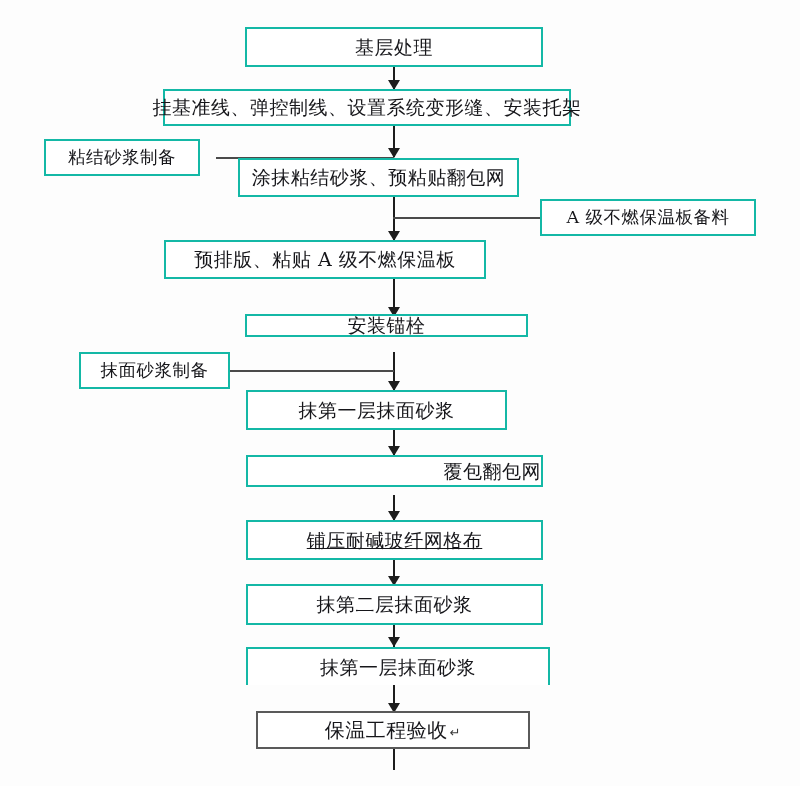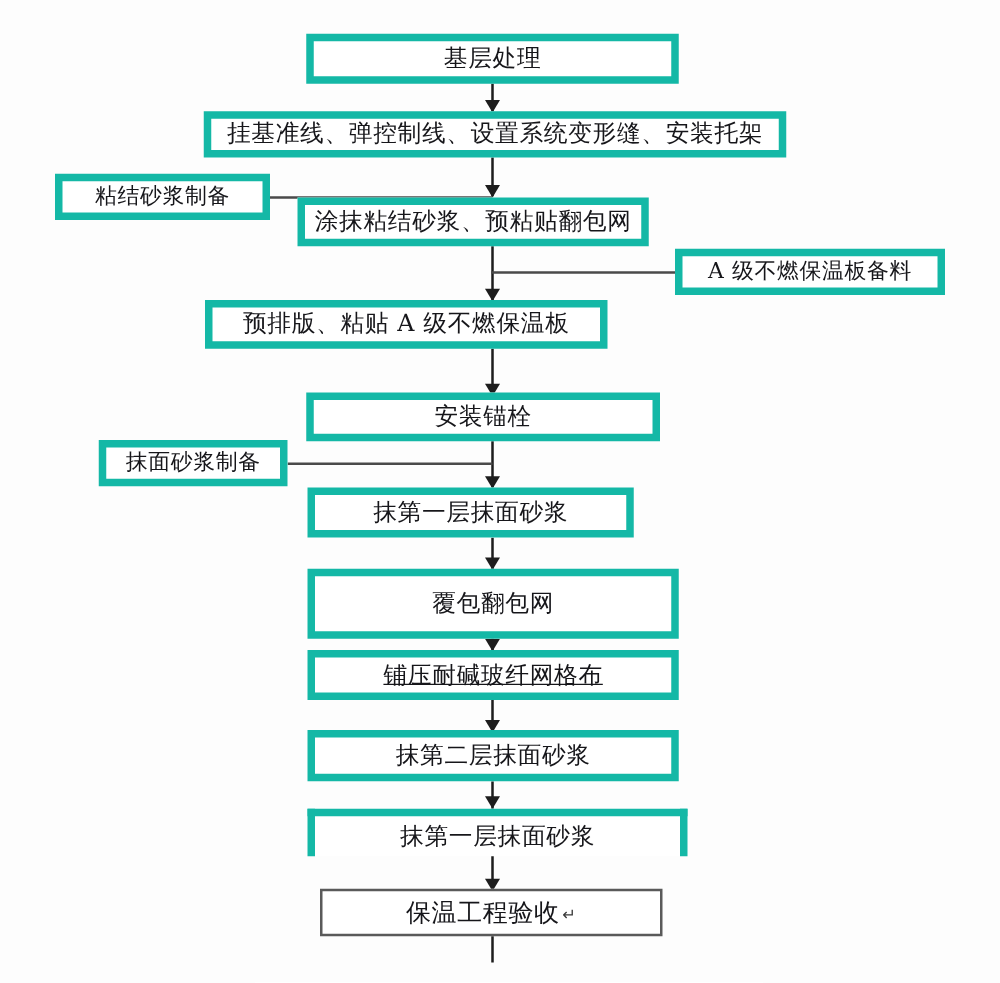--- a/index.html
+++ b/index.html
@@ -13,21 +13,21 @@
     height: 786px;
     background: #fdfdfd;
     overflow: hidden;
     font-family: "DejaVu Serif", "Liberation Serif", serif;
   }
 
   
   .node {
     position: absolute;
     box-sizing: border-box;
-    border: 6px solid #14b8a6;
+    border: 2px solid #14b8a6;
     background: #ffffff;
     display: flex;
     align-items: center;
     justify-content: center;
     color: #16161a;
     font-family: "DejaVu Serif", "Liberation Serif", serif;
     font-size: 19px;
     letter-spacing: 0.5px;
     white-space: nowrap;
     line-height: 1;
@@ -112,53 +112,53 @@
 
   <div class="vline" style="left:393px; top:684px; height:28px;"></div>
   <div class="arrowhead" style="left:388px; top:703px;"></div>
 
   <div class="vline" style="left:393px; top:748px; height:22px;"></div>
 
   <div class="node" style="left:245px; top:27px; width:298px; height:40px;">
     <span>基层处理</span>
   </div>
 
-  <div class="node" style="left:163px; top:89px; width:466px; height:37px;">
+  <div class="node" style="left:163px; top:89px; width:408px; height:37px;">
     <span>挂基准线、弹控制线、设置系统变形缝、安装托架</span>
   </div>
 
-  <div class="node side" style="left:44px; top:139px; width:172px; height:37px;">
+  <div class="node side" style="left:44px; top:139px; width:156px; height:37px;">
     <span>粘结砂浆制备</span>
   </div>
 
   <div class="node" style="left:238px; top:158px; width:281px; height:39px;">
     <span>涂抹粘结砂浆、预粘贴翻包网</span>
   </div>
 
   <div class="node side" style="left:540px; top:199px; width:216px; height:37px;align-items:center;">
     <span>A 级不燃保温板备料</span>
   </div>
 
   <div class="node" style="left:164px; top:240px; width:322px; height:39px;">
     <span>预排版、粘贴 A 级不燃保温板</span>
   </div>
 
-  <div class="node" style="left:245px; top:314px; width:283px; height:39px;">
+  <div class="node" style="left:245px; top:314px; width:283px; height:23px;">
     <span>安装锚栓</span>
   </div>
 
   <div class="node side" style="left:79px; top:352px; width:151px; height:37px;">
     <span>抹面砂浆制备</span>
   </div>
 
   <div class="node" style="left:246px; top:390px; width:261px; height:40px;">
     <span>抹第一层抹面砂浆</span>
   </div>
 
-  <div class="node" style="left:246px; top:455px; width:297px; height:56px;">
+  <div class="node" style="left:246px; top:455px; width:297px; height:32px;justify-content:flex-end;">
     <span>覆包翻包网</span>
   </div>
 
   <div class="node" style="left:246px; top:520px; width:297px; height:40px;text-decoration:underline;">
     <span>铺压耐碱玻纤网格布</span>
   </div>
 
   <div class="node" style="left:246px; top:584px; width:297px; height:41px;">
     <span>抹第二层抹面砂浆</span>
   </div>

